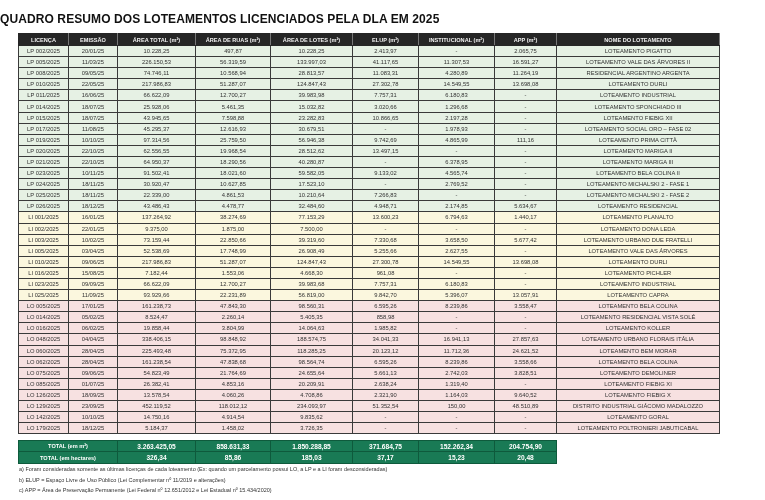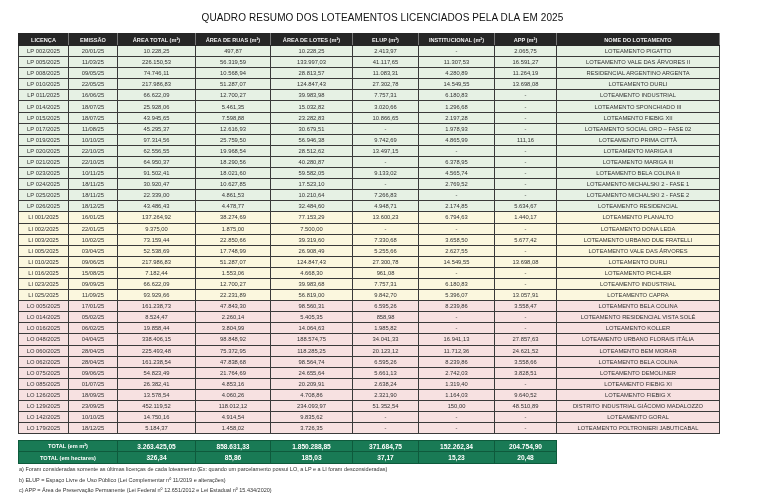--- a/index.html
+++ b/index.html
@@ -1,17 +1,17 @@
 <!DOCTYPE html>
 <html><head>
 <meta charset="utf-8">
 <style>
   html, body { margin: 0; padding: 0; background: #ffffff; }
   body { width: 765px; height: 500px; overflow: hidden; position: relative; font-family: "Liberation Sans", sans-serif; color: #2a2a2a; }
-  .title { position: absolute; left: 0; width: 765px; top: 12px; text-align: center; font-size: 10px; font-weight: normal; color: #111; letter-spacing: 0.1px; }
+  .title { position: absolute; left: 0; width: 765px; top: 12px; font-size: 12px; font-weight: bold; color: #111; letter-spacing: 0.1px; }
   table { border-collapse: collapse; table-layout: fixed; }
   .main { position: absolute; left: 18px; top: 33px; width: 701px; }
   .main th { background: #262626; color: #f2f2f2; font-size: 5.6px; font-weight: bold; height: 11px; padding: 0; border: 0.6px solid #262626; border-right: 0.8px solid #777; text-align: center; white-space: nowrap; }
   .main td { font-size: 5.8px; height: 10.1px; padding: 0; text-align: center; border: 0.8px solid #3a3a3a; white-space: nowrap; overflow: hidden; color: #333; }
   tr.lp td { background: #e6f1e4; }
   tr.li td { background: #fbf7de; }
   tr.lo td { background: #f7e1e1; }
   .totals { position: absolute; left: 18px; top: 440px; width: 509px; }
   .totals td { background: #197a55; color: #ffffff; font-size: 6.6px; font-weight: bold; height: 10.4px; padding: 0; text-align: center; border: 0.8px solid #0e5a3c; }
   .totals td.lbl { font-size: 5.6px; }

